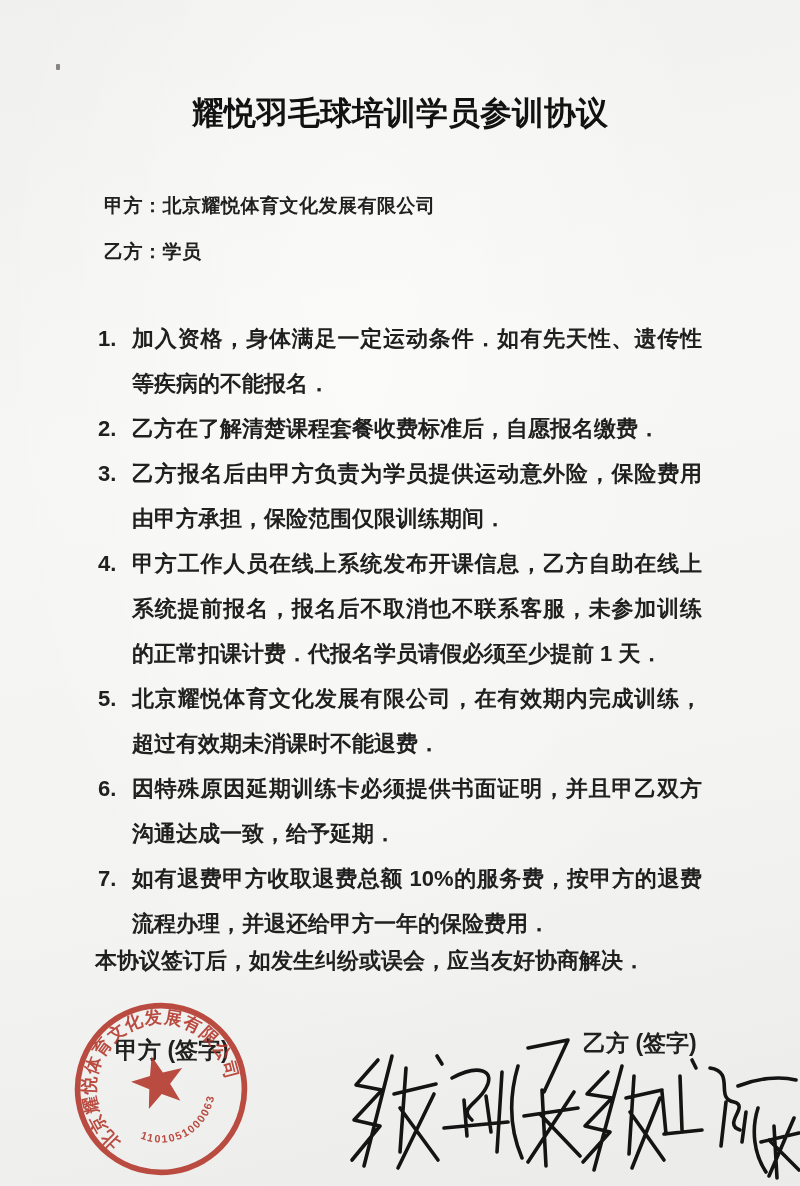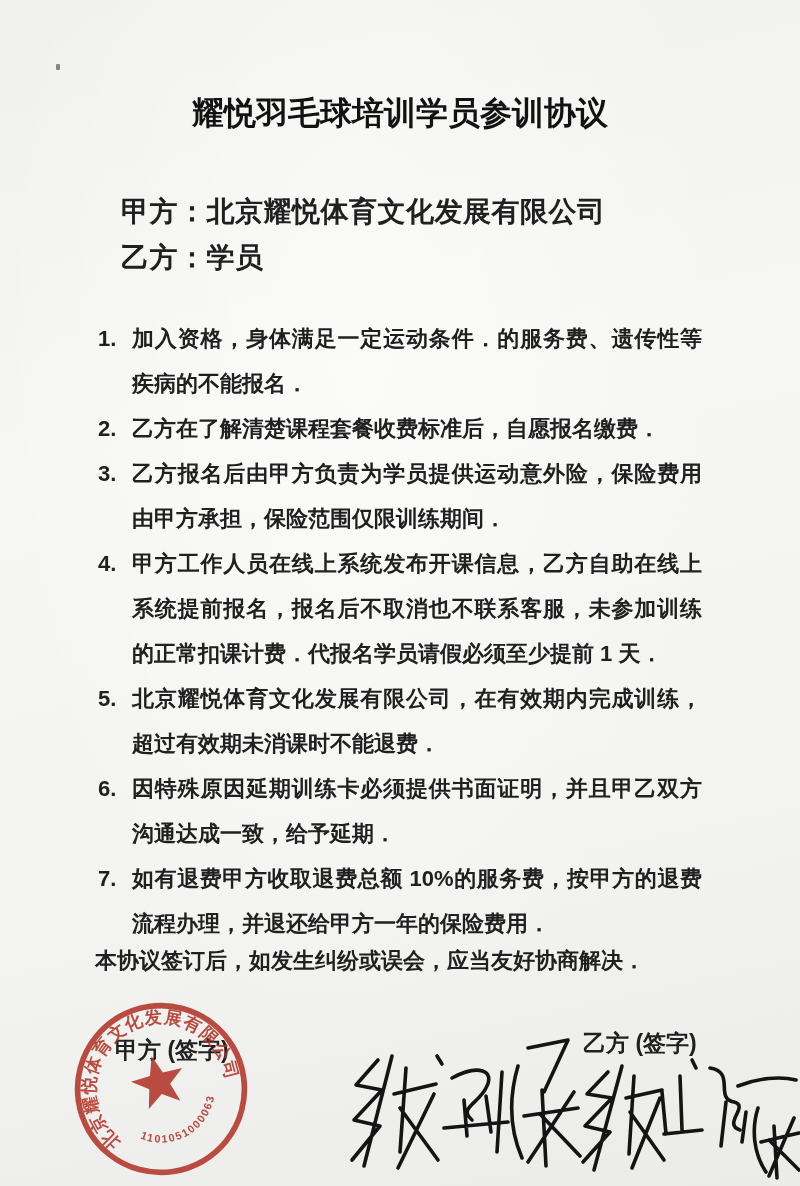--- a/index.html
+++ b/index.html
@@ -13,21 +13,21 @@
     background:
       radial-gradient(ellipse at 45% 30%, rgba(255,255,255,.55), rgba(255,255,255,0) 60%),
       linear-gradient(168deg,#f0f0ee 0%,#f6f6f4 35%,#f3f3f1 70%,#ebebe9 100%);
     color:#1e1e1e;
   }
   .speck{position:absolute;left:56px;top:64px;width:4px;height:6px;background:#6e6a66;border-radius:1px;opacity:.8;}
   .title{
     position:absolute;top:92px;left:0;width:800px;text-align:center;
     font-size:32px;font-weight:700;color:#121212;letter-spacing:0px;
   }
-  .party-line{position:absolute;left:121px;font-size:28px;font-weight:600;color:#202020;letter-spacing:.5px;}
+  .party-line{position:absolute;left:104px;font-size:19px;font-weight:600;color:#202020;letter-spacing:.5px;}
   .party-a{top:193px;}
   .party-b{top:239px;}
   .clauses{
     position:absolute;top:316px;left:98px;width:604px;
     list-style:none;margin:0;padding:0;
     font-size:22px;line-height:45px;font-weight:600;color:#202020;
   }
   .clauses li{position:relative;padding-left:34px;text-align:justify;}
   .clauses .num{position:absolute;left:0;top:0;font-weight:600;}
   .closing{
@@ -48,21 +48,21 @@
   <div class="speck"></div>
 
   <div class="title">耀悦羽毛球培训学员参训协议</div>
 
   <div class="party-line party-a">甲方：北京耀悦体育文化发展有限公司</div>
   <div class="party-line party-b">乙方：学员</div>
 
   <ol class="clauses">
     <li>
       <span class="num">1.</span>
-      <span class="txt">加入资格，身体满足一定运动条件．的服务费、遗传性等疾病的不能报名．</span>
+      <span class="txt">加入资格，身体满足一定运动条件．如有先天性、遗传性等疾病的不能报名．</span>
     </li>
     <li>
       <span class="num">2.</span>
       <span class="txt">乙方在了解清楚课程套餐收费标准后，自愿报名缴费．</span>
     </li>
     <li>
       <span class="num">3.</span>
       <span class="txt">乙方报名后由甲方负责为学员提供运动意外险，保险费用由甲方承担，保险范围仅限训练期间．</span>
     </li>
     <li>

